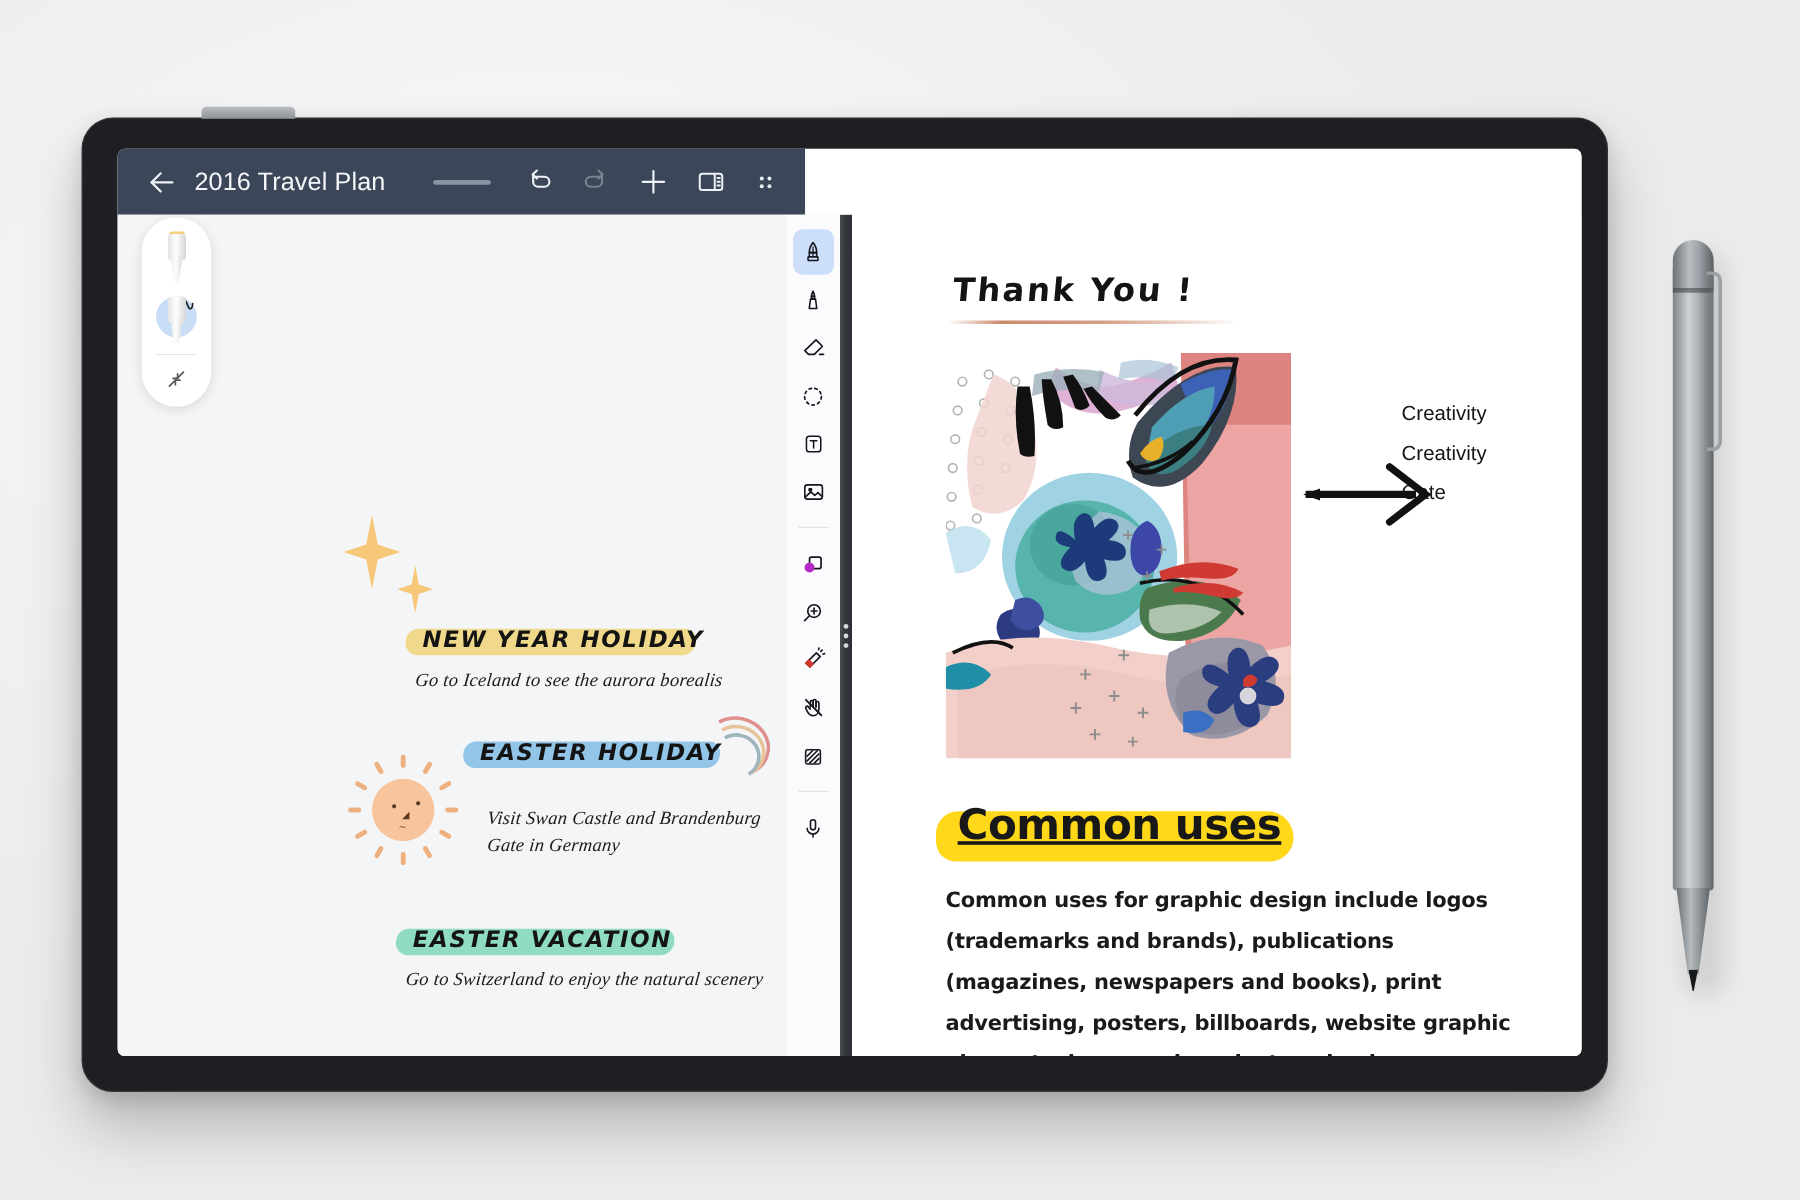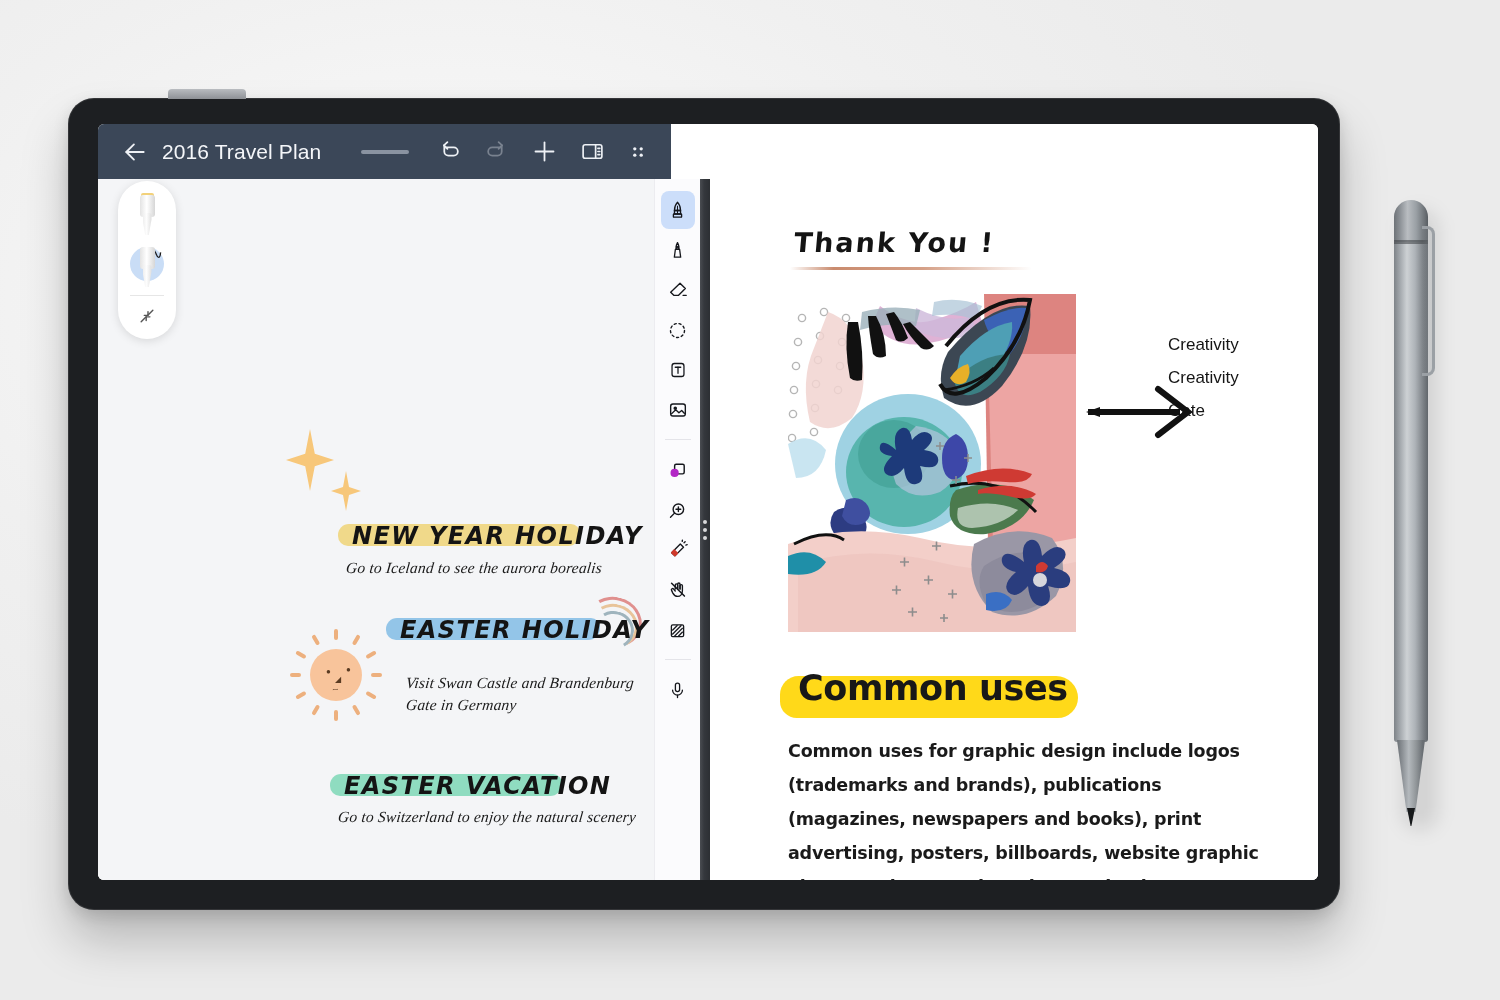--- a/index.html
+++ b/index.html
@@ -158,21 +158,21 @@
   .squiggle { position:absolute; left: 9px; top:-4px; font-size:17px; color:#1b1b1b; font-family:"Liberation Serif",serif; transform: rotate(-8deg);}
   #picker-divider { width: 34px; height:1px; background:#e6e6e6; margin: 2px 0 0; }
   #collapse-btn { width:46px; height:40px; display:flex;align-items:center;justify-content:center;color:#555; }
 
   
   .note-item { position: absolute; }
   .hl-title {
     font-family: "DejaVu Sans", sans-serif;
     font-weight: bold;
     font-style: italic;
-    font-size: 24px;
+    font-size: 19px;
     letter-spacing: 1.4px;
     color: #141414;
     padding: 3px 14px 5px;
     display: inline-block;
     white-space: nowrap;
     position: relative;
     z-index: 2;
   }
   .hl-wrap { position: relative; display: inline-block; }
   .hl-band {
@@ -306,20 +306,21 @@
     z-index: 1;
   }
   #common-uses {
     position: relative; z-index: 2;
     font-family: "DejaVu Sans", sans-serif;
     font-weight: bold;
     font-size: 35px;
     color: #181818;
     letter-spacing: -0.4px;
     padding: 0 10px;
+    text-decoration: underline;
   }
   #body-copy {
     margin-top: 26px;
     font-family: "DejaVu Sans", sans-serif;
     font-weight: bold;
     font-size: 17.5px;
     line-height: 34px;
     color: #1a1a1a;
     max-width: 540px;
     letter-spacing: -0.2px;

